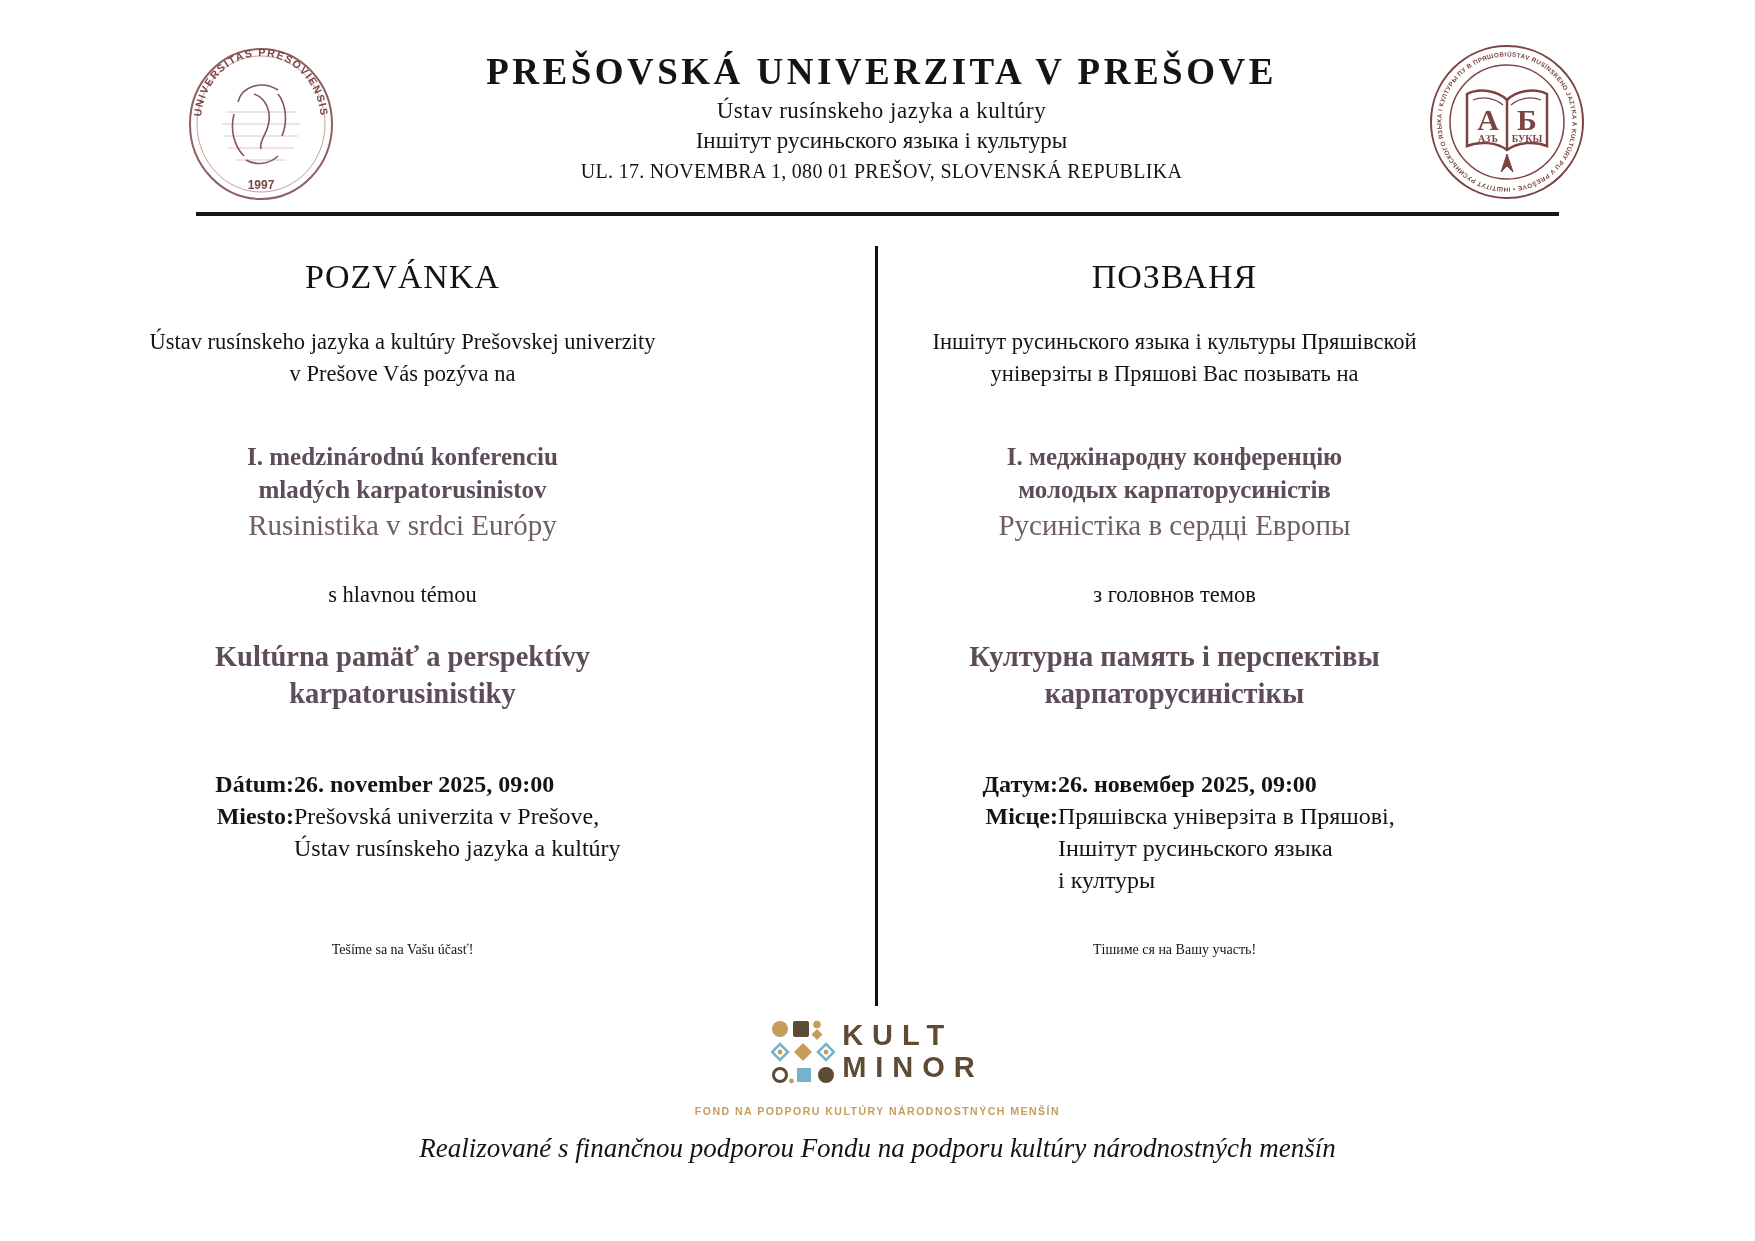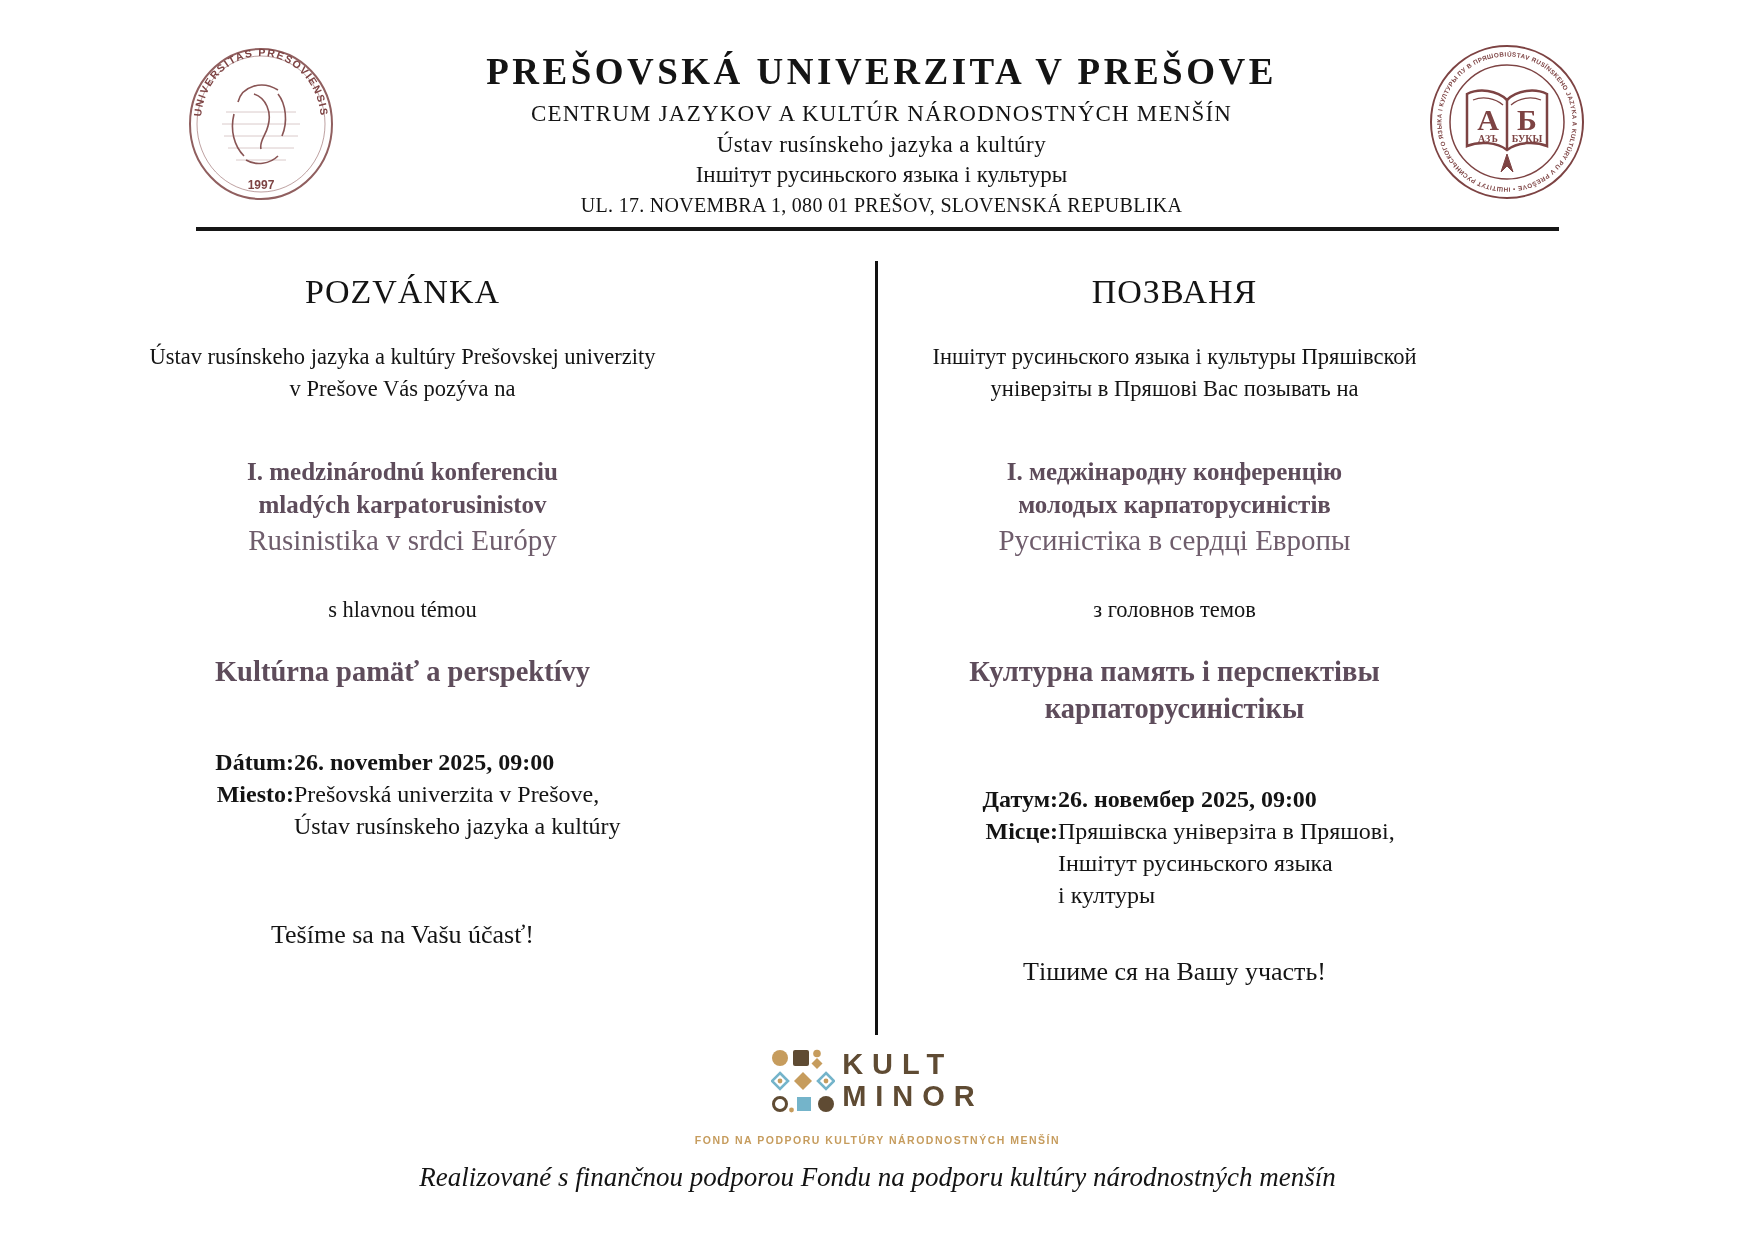--- a/index.html
+++ b/index.html
@@ -31,21 +31,21 @@
   .conf-sub { font-size:29px; margin-top:3px; color:#6f5d6c; }
   .lead { margin-top:40px; font-size:22.5px; }
   .theme { margin-top:30px; font-weight:bold; font-size:28.5px; line-height:1.3; color:var(--accent); }
   .details { margin-top:56px; min-height:132px; text-align:left; font-size:24px; line-height:1.34; }
   .col-left  .details { margin-left:58px; }
   .col-right .details { margin-left:26px; }
   .drow { display:flex; }
   .dlabel { font-weight:bold; flex:0 0 auto; width:118px;text-align:right; }
   .col-right .dlabel { width:142px; }
   .strong { font-weight:bold; }
-  .closing { margin-top:42px; font-size:26px; }
+  .closing { margin-top:42px; font-size:14px; }
 
   .km { margin-top:14px; text-align:center; }
   .km-top { display:inline-flex; align-items:center; gap:7px; }
   .km-word { font-family:"Liberation Sans", sans-serif; font-weight:bold; font-size:29px;
              letter-spacing:9px; color:var(--kmbrown); text-align:left; line-height:1.1; }
   .km-tagline { margin-top:17px; font-family:"Liberation Sans", sans-serif; font-weight:bold;
                 font-size:10.5px; letter-spacing:1.5px; color:var(--kmgold); }
   .support { margin-top:16px; text-align:center; font-style:italic; font-size:27px; }
 
   svg text { font-family:"Liberation Sans", sans-serif; }
@@ -82,21 +82,20 @@
         <path id="lsArc" d="M 16 92 A 60 66 0 1 1 134 92"></path>
       </defs>
       <text font-size="10.5" letter-spacing="1.5" fill="#7d4343" font-weight="bold">
         <textPath href="#lsArc" startOffset="50%" text-anchor="middle">UNIVERSITAS PRESOVIENSIS</textPath>
       </text>
       <text x="75" y="147" text-anchor="middle" font-size="12" fill="#7d4343" font-weight="bold">1997</text>
     </svg>
 
     <div class="header-center">
       <div class="u-title">PREŠOVSKÁ UNIVERZITA V PREŠOVE</div>
-      <div class="u-line2">CENTRUM JAZYKOV A KULTÚR NÁRODNOSTNÝCH MENŠÍN</div>
       <div class="u-line3">Ústav rusínskeho jazyka a kultúry</div>
       <div class="u-line4">Іншітут русиньского языка і культуры</div>
       <div class="u-line5">UL. 17. NOVEMBRA 1, 080 01 PREŠOV, SLOVENSKÁ REPUBLIKA</div>
     </div>
 
     <svg width="160" height="160" viewBox="0 0 160 160">
       <circle cx="80" cy="80" r="76" fill="none" stroke="#7d4343" stroke-width="2"></circle>
       <circle cx="80" cy="80" r="57" fill="none" stroke="#7d4343" stroke-width="1.5"></circle>
       <defs>
         <path id="rsCirc" d="M 80 14.5 A 65.5 65.5 0 1 1 79.9 14.5"></path>
@@ -130,20 +129,21 @@
         <div>v Prešove Vás pozýva na</div>
       </div>
       <div class="conf">
         <div class="conf-bold">I. medzinárodnú konferenciu</div>
         <div class="conf-bold">mladých karpatorusinistov</div>
         <div class="conf-sub">Rusinistika v srdci Európy</div>
       </div>
       <div class="lead">s hlavnou témou</div>
       <div class="theme">
         <div>Kultúrna pamäť a perspektívy</div>
+        <div>karpatorusinistiky</div>
       </div>
       <div class="details">
         <div class="drow">
           <div class="dlabel">Dátum:</div>
           <div class="strong">26. november 2025, 09:00</div>
         </div>
         <div class="drow">
           <div class="dlabel">Miesto:</div>
           <div>
             <div>Prešovská univerzita v Prešove,</div>

